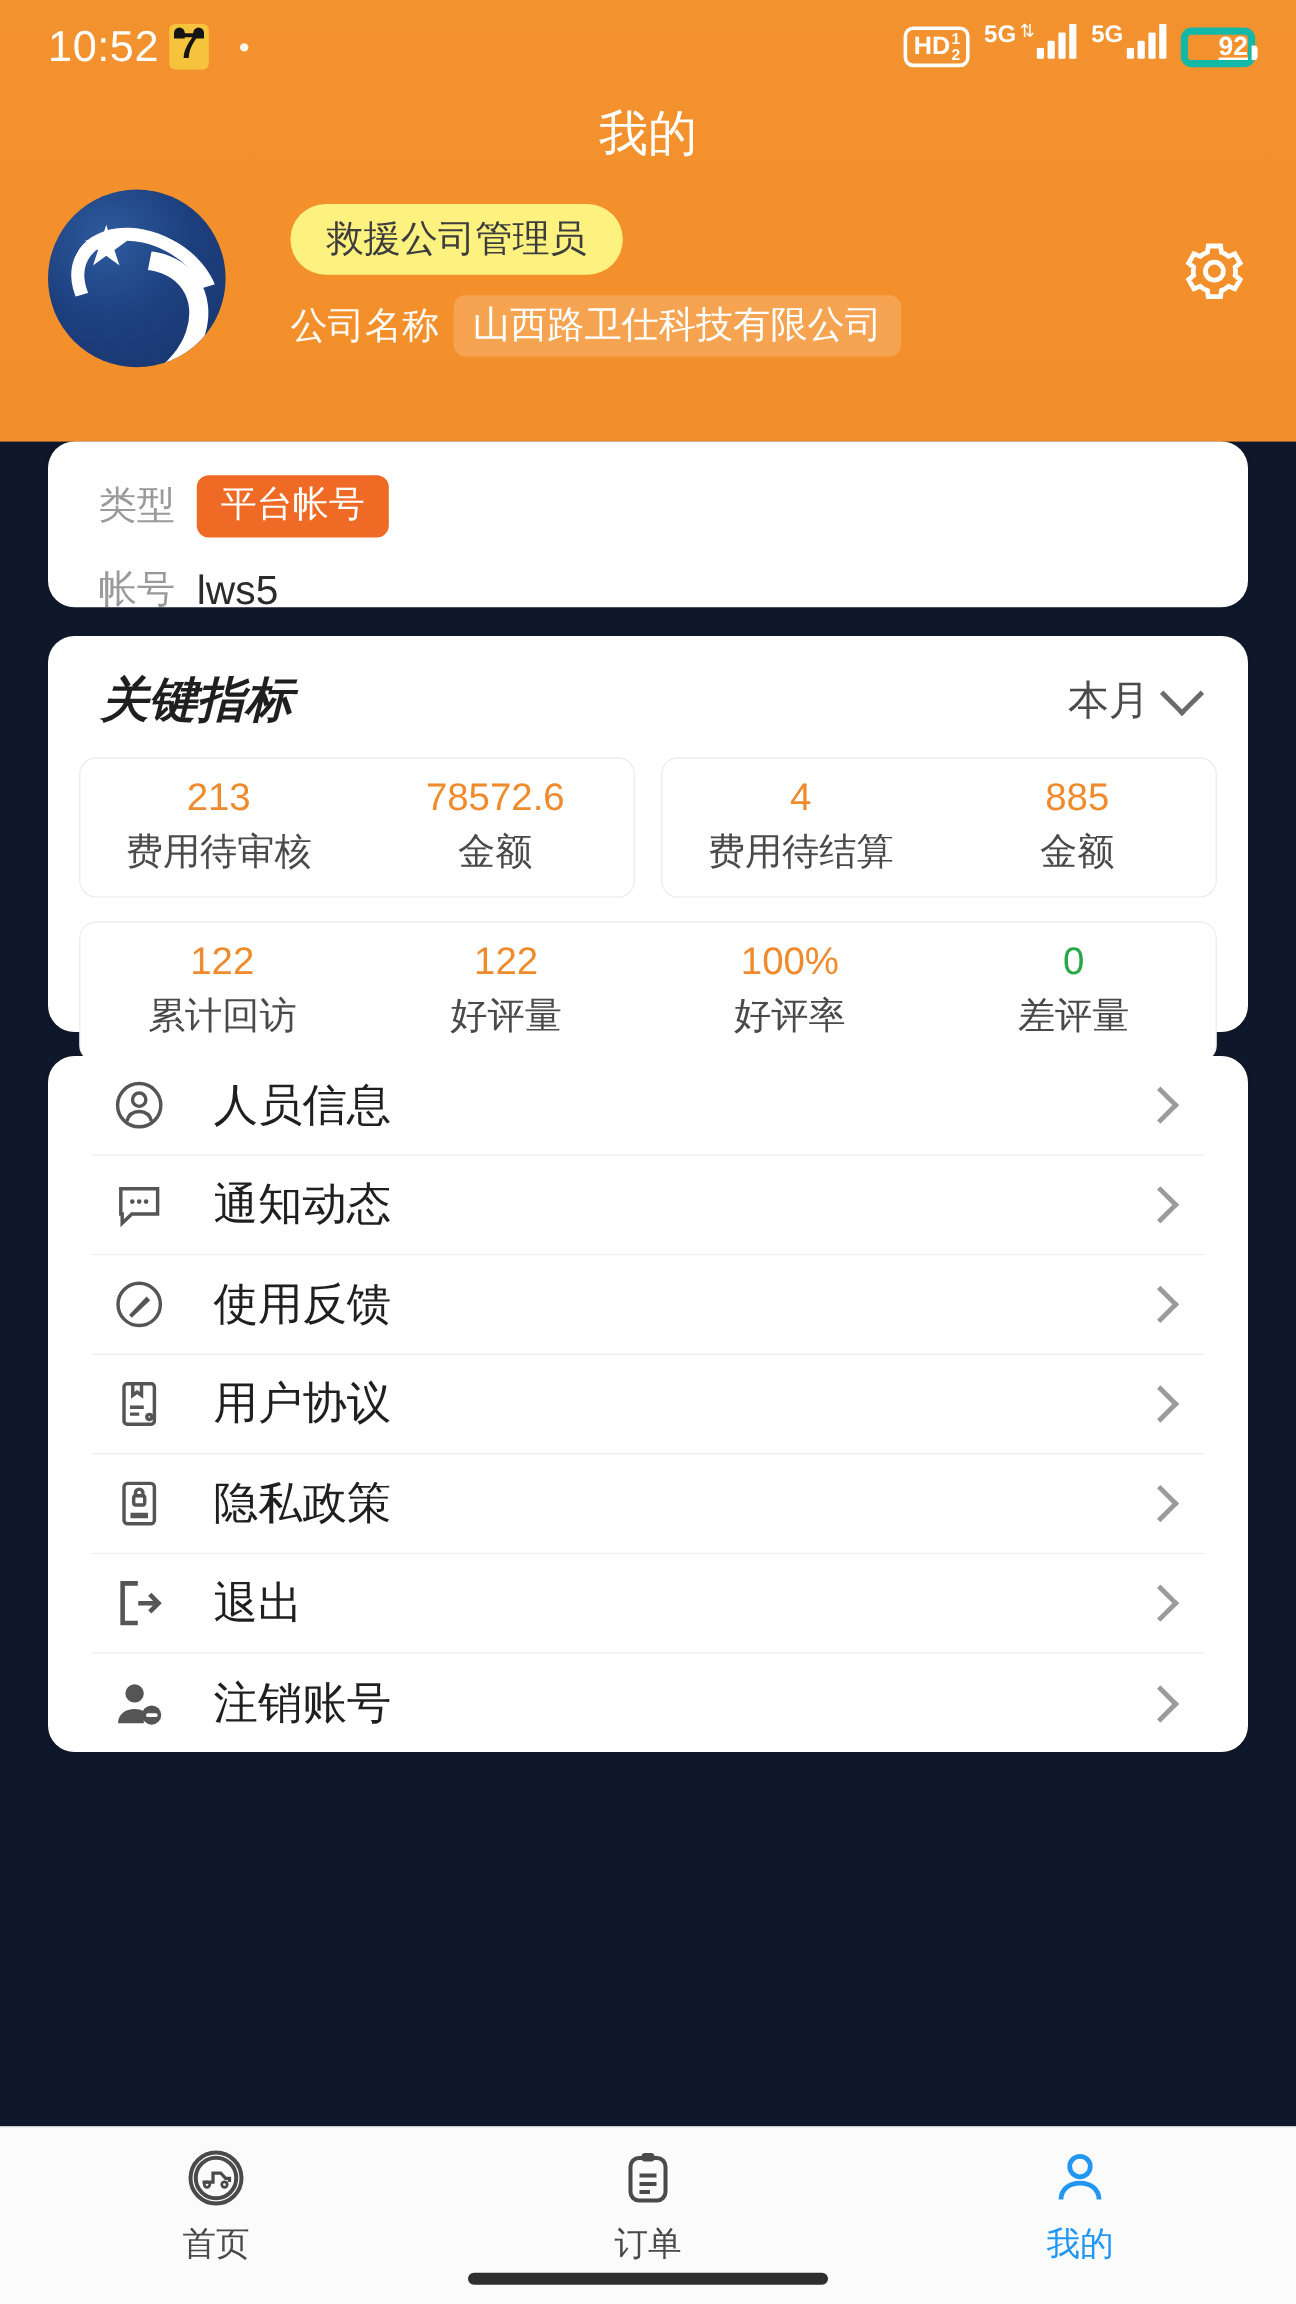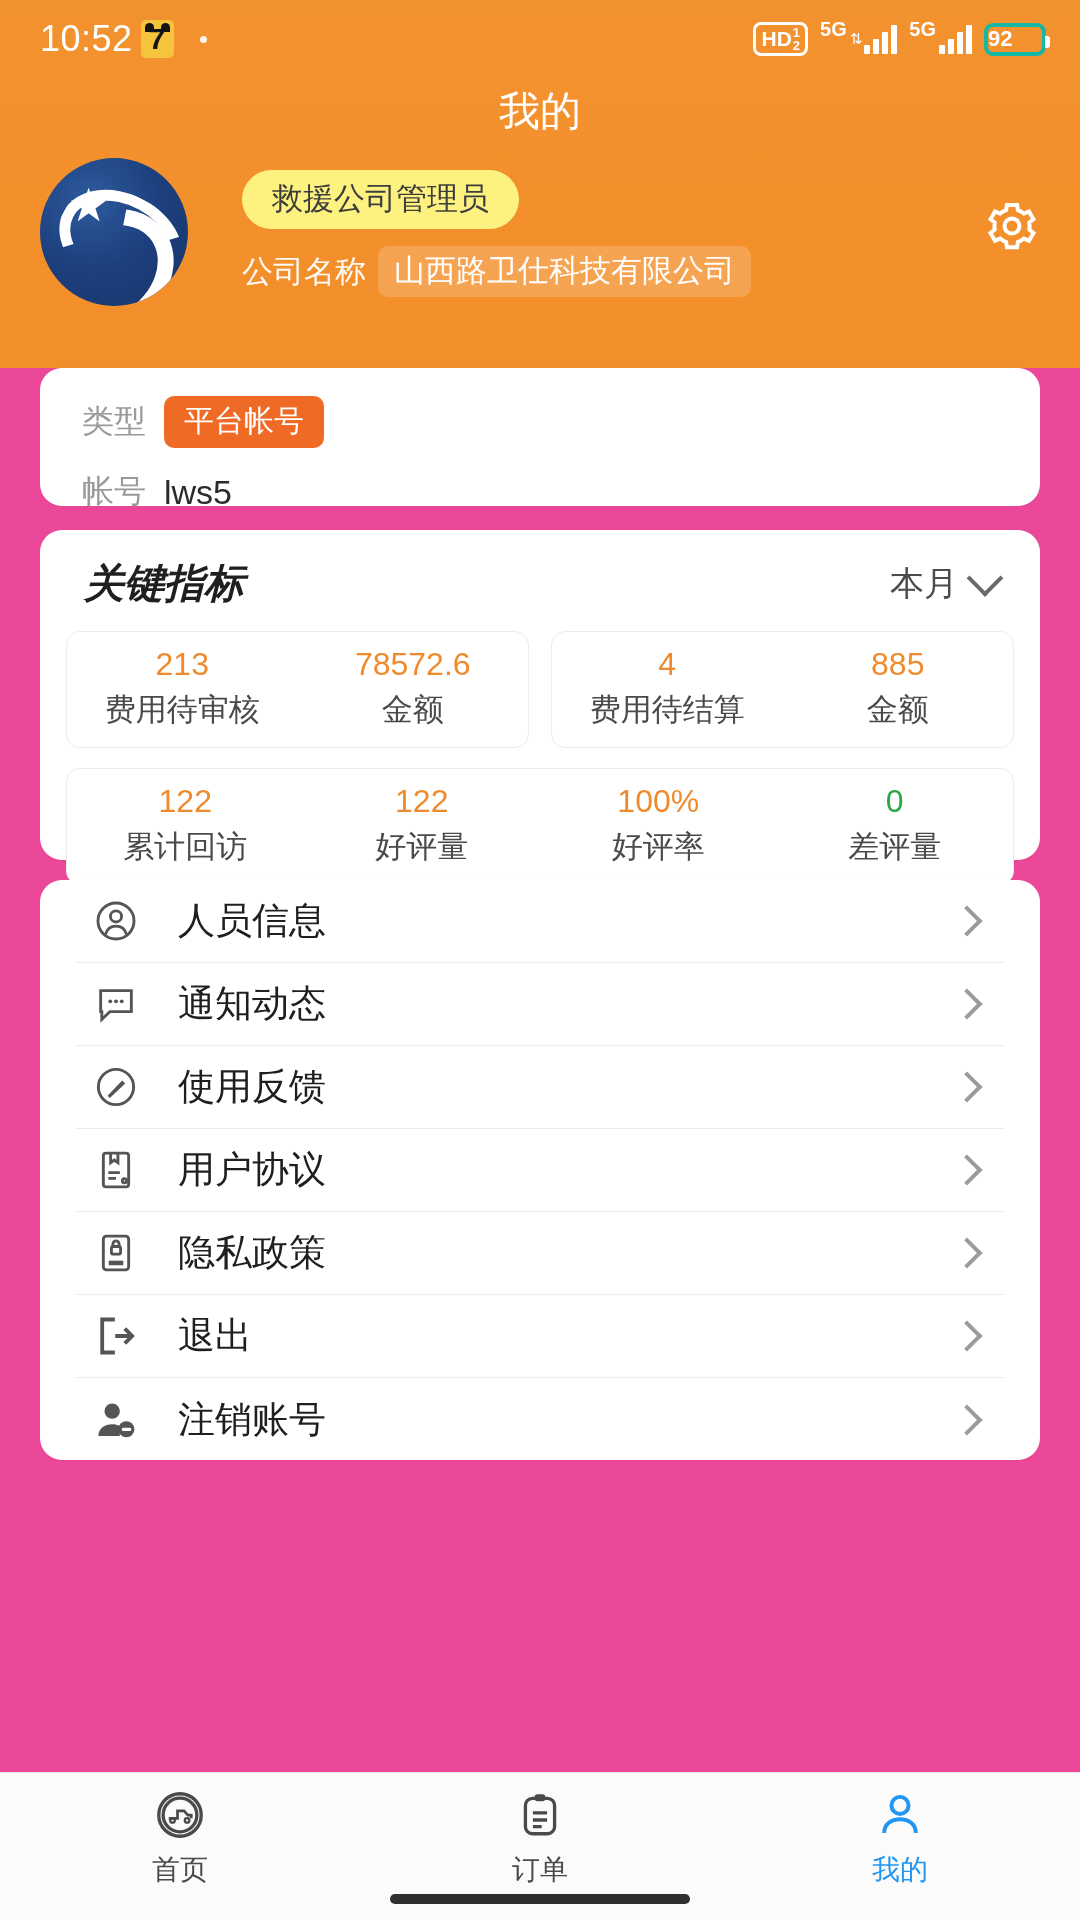--- a/index.html
+++ b/index.html
@@ -2,21 +2,21 @@
 <html><head>
 <meta charset="utf-8">
 <style>
   * { box-sizing: border-box; margin: 0; padding: 0; }
   html, body {
     width: 1080px; height: 1920px;
     font-family: "Liberation Sans", "DejaVu Sans", sans-serif;
     background: #f2f2f2;
     overflow: hidden;
   }
-  #app { position: relative; width: 1080px; height: 1920px; background: #ec4899; }
+  #app { position: relative; width: 1080px; height: 1920px; background: #0f172a; }
 
   
   .header-bg {
     position: absolute; top: 0; left: 0; width: 1080px; height: 368px;
     background: linear-gradient(180deg,#f2922f 0%, #f4902c 55%, #f28f2b 100%);
   }
 
   
   .statusbar {
     position: absolute; top: 0; left: 0; width: 1080px; height: 78px;
@@ -34,32 +34,32 @@
   .sb-emoji .ears { position:absolute; top:3px; left:4px; right:4px; height:9px; display:flex; justify-content:space-between; }
   .sb-emoji .ears i { width:9px; height:9px; background:#141414; border-radius:50% 50% 0 0; display:block; }
   .sb-dot { width: 7px; height: 7px; border-radius: 50%; background: #fff; opacity: .9; margin-left: 22px; }
 
   .sb-right { display: flex; align-items: center; gap: 12px; }
   .hd-badge {
     border: 3px solid #fff; border-radius: 8px; padding: 1px 5px;
     font-size: 21px; font-weight: 700; line-height: 1.05; display: flex; align-items: center;
   }
   .hd-badge .frac { display: inline-flex; flex-direction: column; font-size: 13px; line-height: 1; margin-left: 1px; font-weight:700;}
-  .netgrp { display: flex; align-items: center; gap: 3px; }
+  .netgrp { display: flex; align-items: flex-start; gap: 3px; }
   .net-label { font-size: 20px; font-weight: 700; line-height: 1; margin-bottom: 20px; }
   .bars { display: flex; align-items: flex-end; gap: 3px; height: 30px; }
   .bars i { width: 6px; background: #fff; display: block; border-radius: 1px; }
   .bars i:nth-child(1){ height: 9px; }
   .bars i:nth-child(2){ height: 15px; }
   .bars i:nth-child(3){ height: 22px; }
   .bars i:nth-child(4){ height: 29px; }
   .arrows { font-size: 15px; line-height:1; margin-bottom: 2px; letter-spacing:-1px;}
   .battery {
-    width: 62px; height: 33px; border: 4px solid #14b8a6; border-radius: 9px;
-    display: flex; align-items: center; justify-content: flex-start; position: relative;
+    width: 62px; height: 33px; border: 6px solid #14b8a6; border-radius: 9px;
+    display: flex; align-items: center; justify-content: flex-end; position: relative; text-decoration: underline;
   }
   .battery span { font-size: 22px; font-weight: 700; color: #fff; }
   .battery::after {
     content: ""; position: absolute; right: -8px; top: 9px;
     width: 5px; height: 12px; background: #fff; border-radius: 0 3px 3px 0;
   }
 
   
   .page-title {
     position: absolute; top: 84px; left: 0; width: 1080px;

